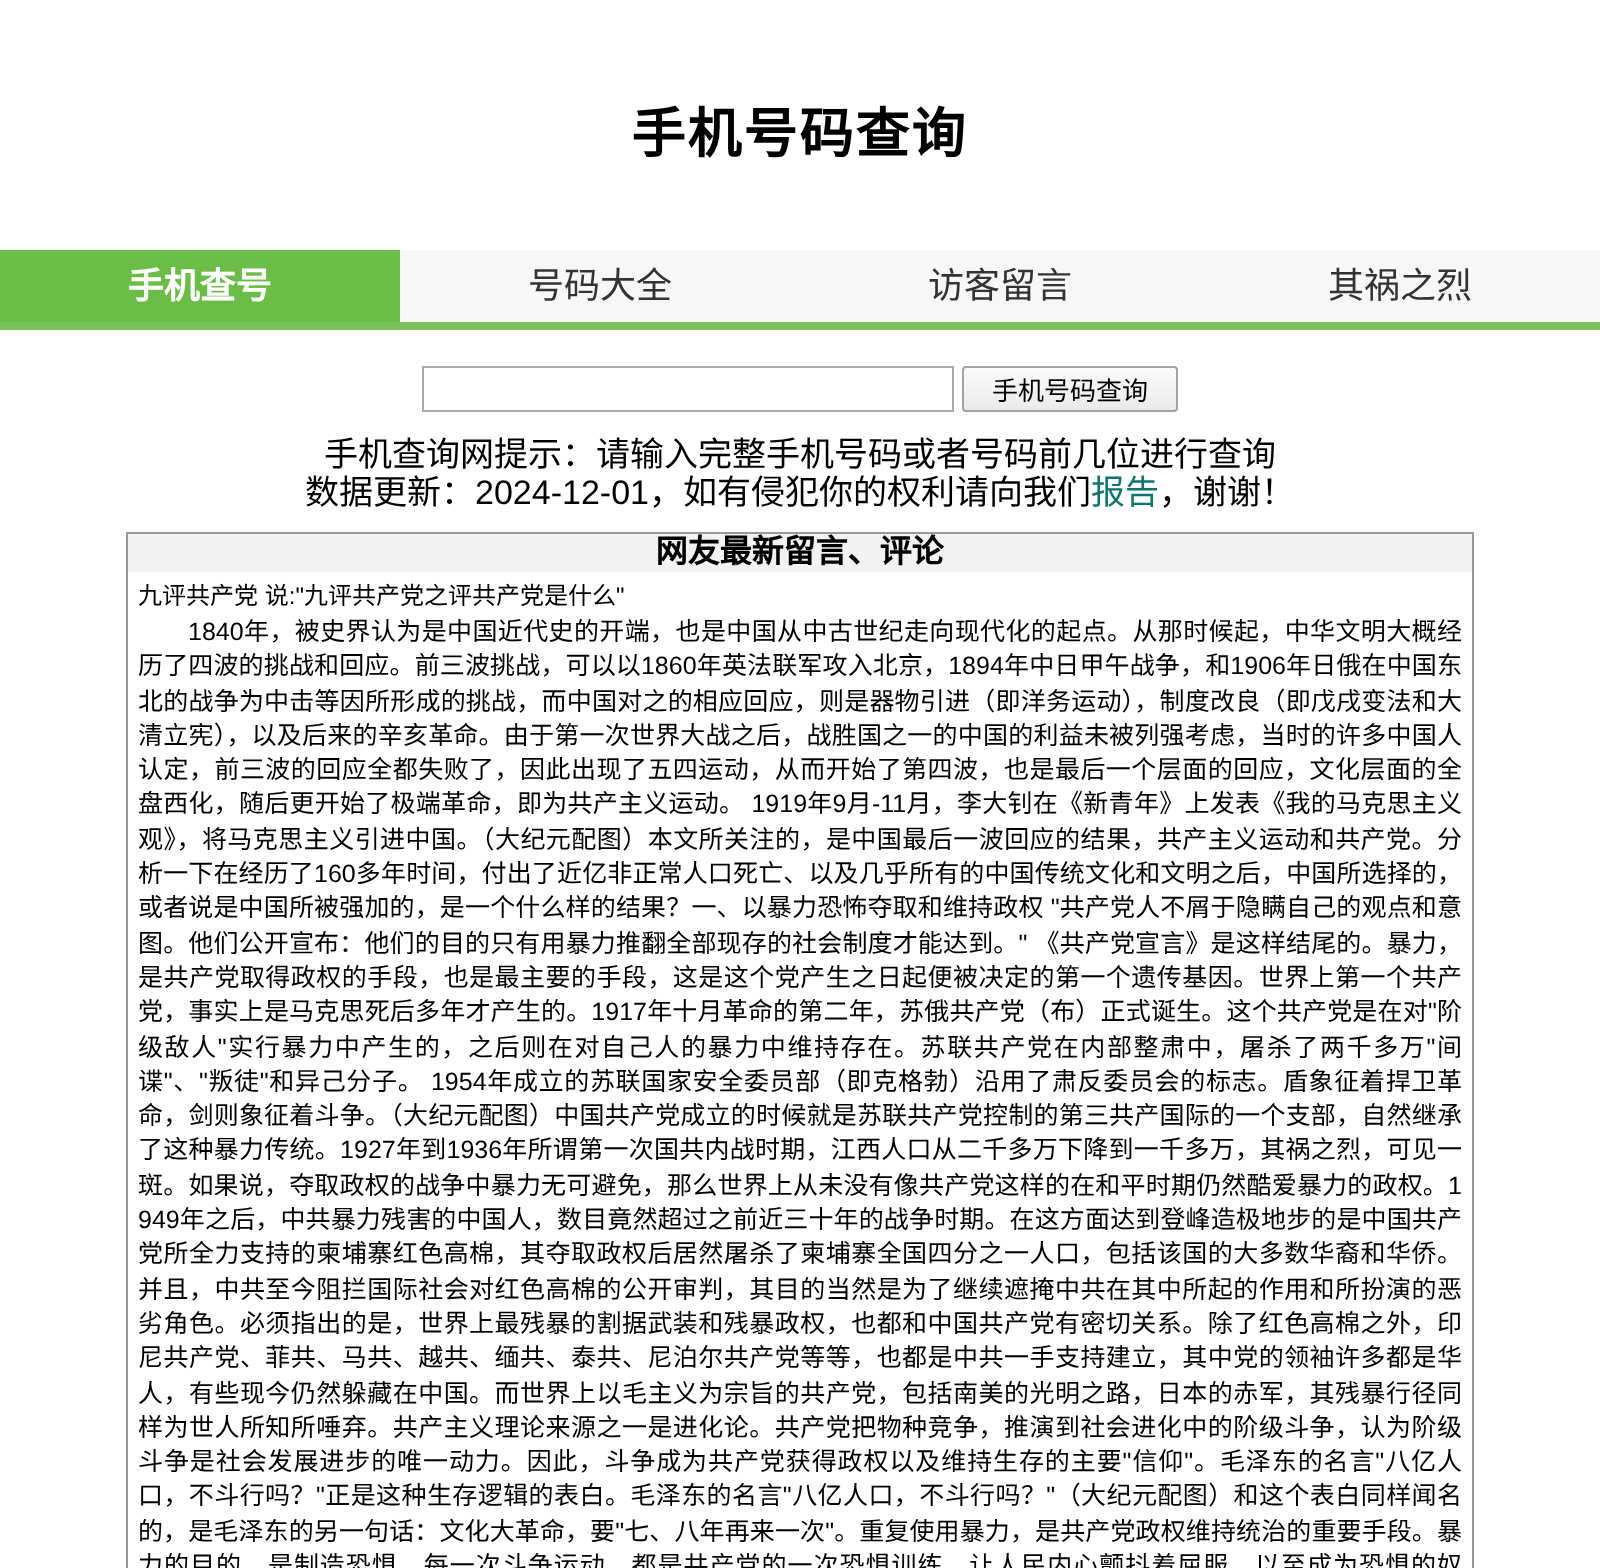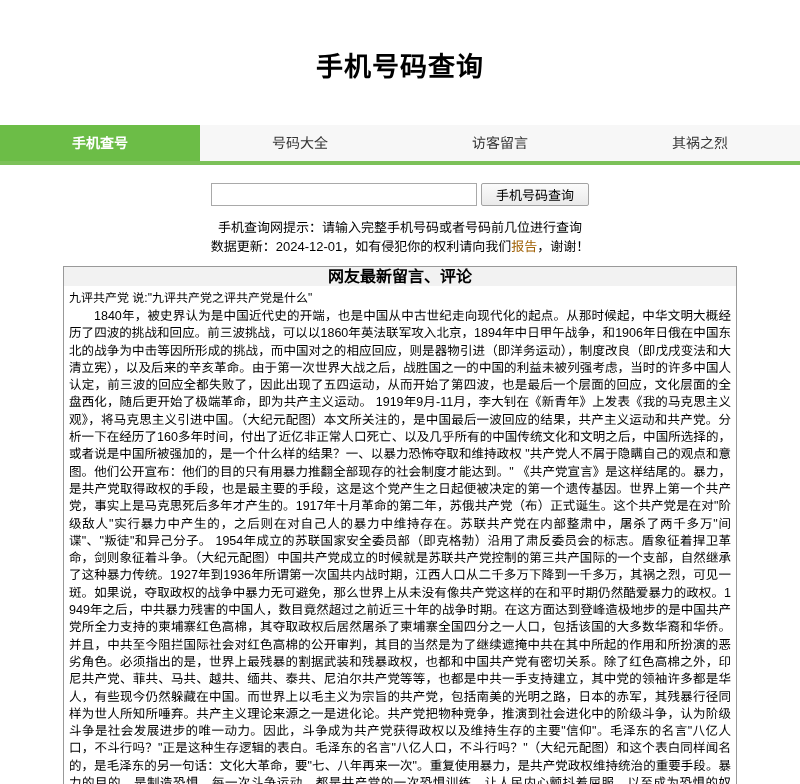--- a/index.html
+++ b/index.html
@@ -51,21 +51,21 @@
     margin: 0;
     padding: 0;
     display: flex;
     height: 36px;
   }
   .nav-item {
     flex: 0 0 200px;
     height: 36px;
     line-height: 36px;
     text-align: center;
-    font-size: 14px;
+    font-size: 18px;
     color: #333333;
     cursor: pointer;
     user-select: none;
   }
   .nav-item.active {
     background: #6cbd47;
     color: #ffffff;
     font-weight: bold;
   }
 
@@ -98,27 +98,27 @@
     border: 1px solid #a3a3a3;
     border-radius: 2px;
     cursor: pointer;
     font-family: "Liberation Sans", sans-serif;
   }
 
   
   .hint-block {
     margin-top: 12px;
     text-align: center;
-    font-size: 13px;
+    font-size: 17px;
     line-height: 19px;
     color: #000000;
   }
   .hint-line { display: block; }
   .report-link {
-    color: #a16207;
+    color: #0f766e;
     text-decoration: none;
     cursor: pointer;
   }
 
   
   .board {
     width: 674px;
     margin: 10px auto 0 auto;
     border: 1px solid #999999;
     border-top: none;

